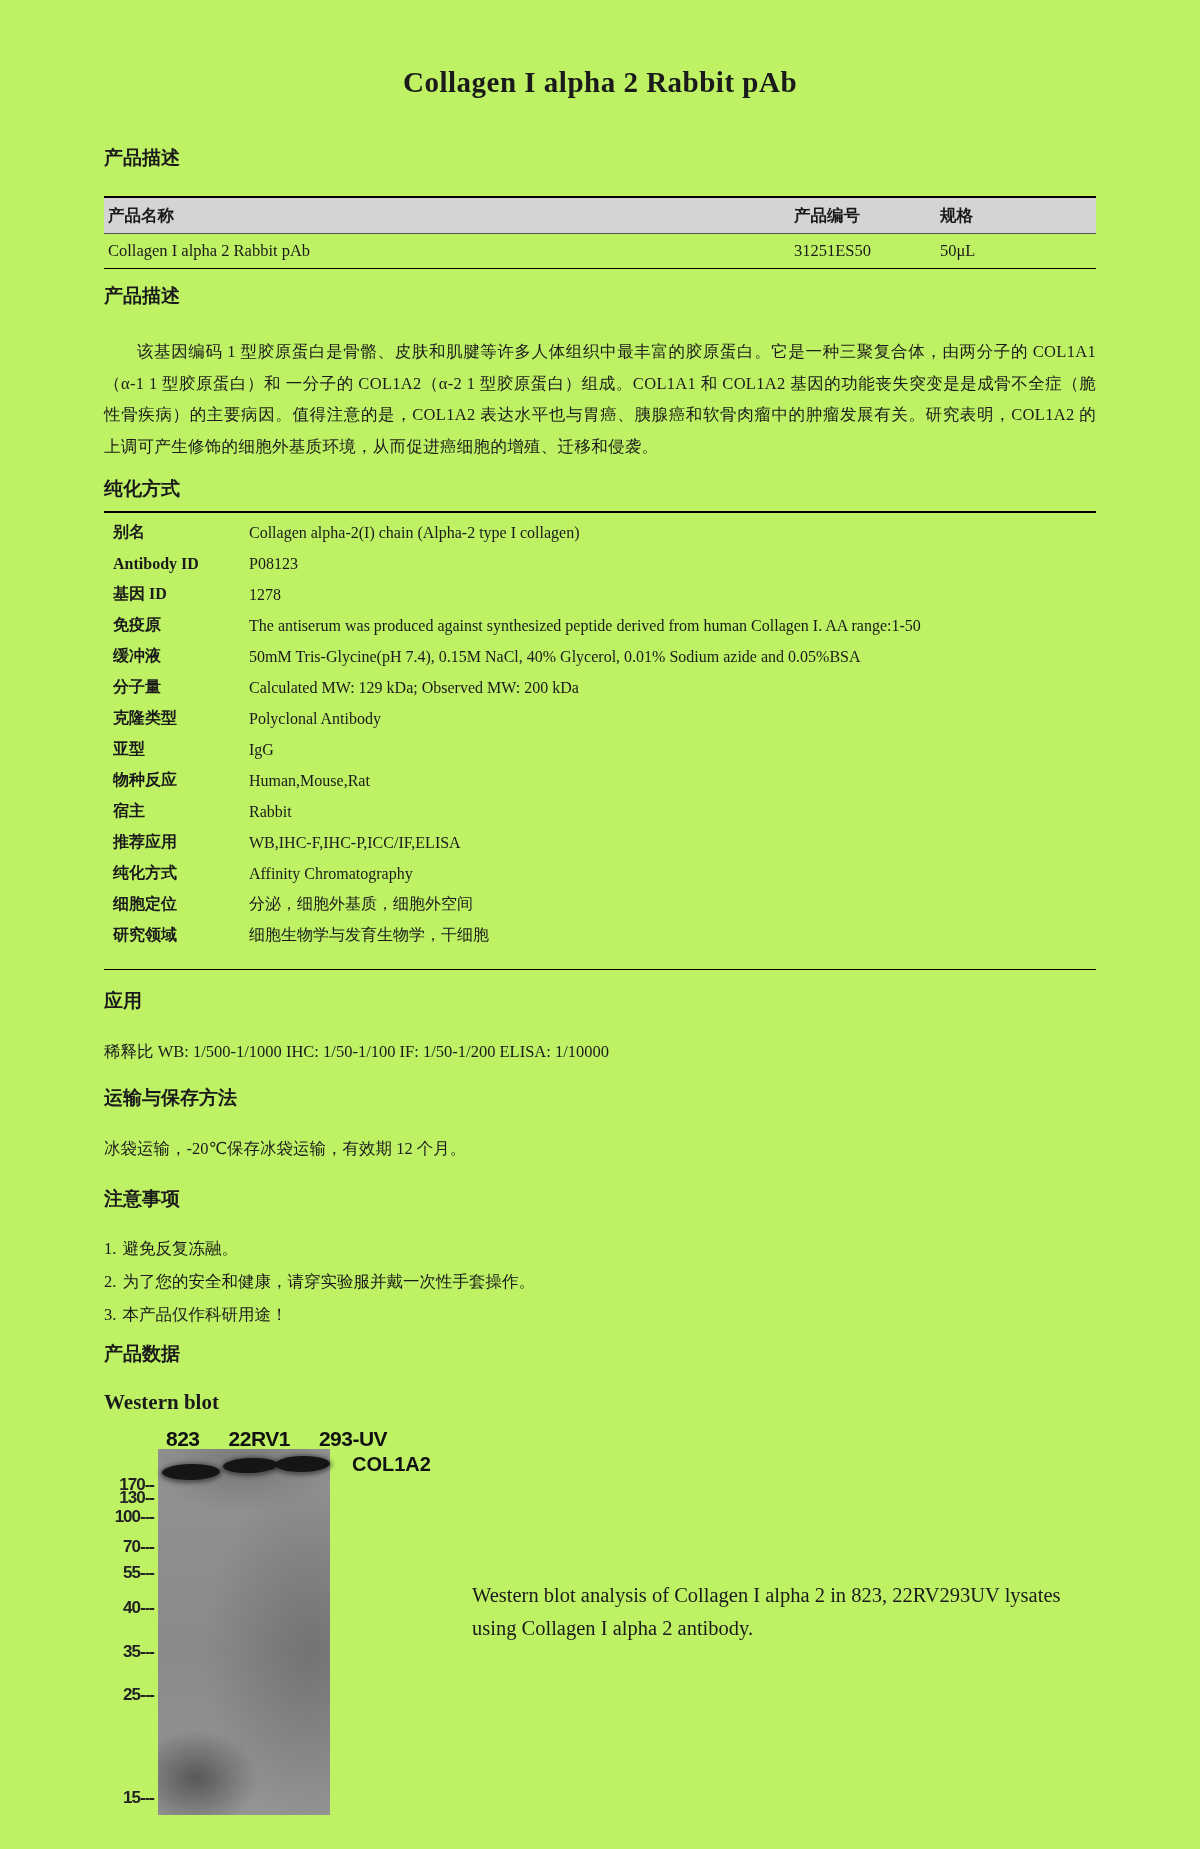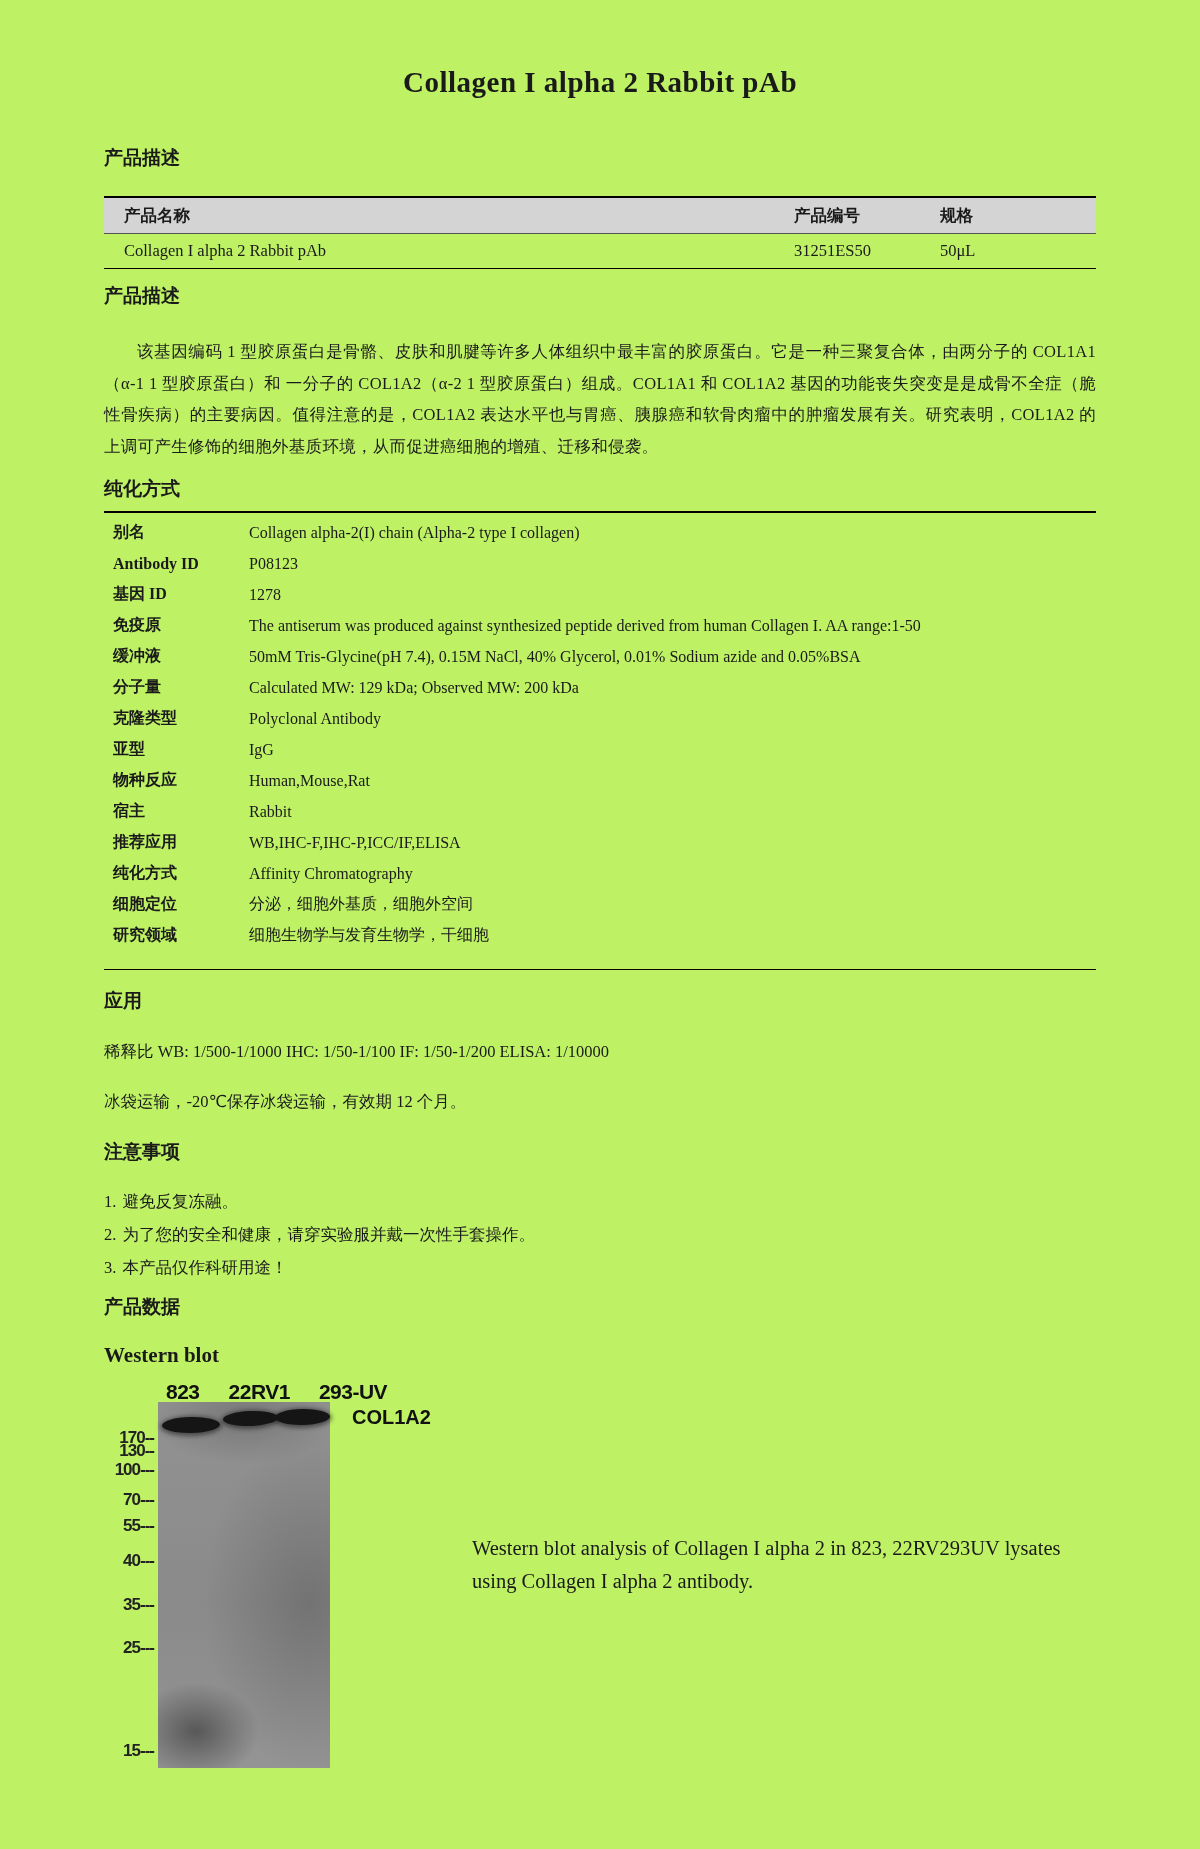--- a/index.html
+++ b/index.html
@@ -10,21 +10,21 @@
   .doc-title{margin:0;padding-top:66px;text-align:center;font-size:29px;font-weight:bold;letter-spacing:.5px;}
 
   .sec-heading{font-size:19px;font-weight:bold;line-height:25px;}
   #h-info{margin-top:46px;}
 
   
   .info-table{margin-top:26px;border-top:2px solid #000;}
   .info-header{display:flex;background:#d4d4d4;border-bottom:1px solid #555;height:35px;align-items:center;
                font-weight:bold;font-size:16.5px;}
   .info-row{display:flex;height:34px;align-items:center;font-size:16.5px;border-bottom:1.5px solid #000;}
-  .col-name{width:690px;padding-left:20px;box-sizing:border-box;}
+  .col-name{width:690px;padding-left:4px;box-sizing:border-box;}
   .col-code{width:146px;}
   .col-spec{width:156px;}
 
   #h-desc{margin-top:14px;}
   .desc-text{margin-top:28px;font-size:16.5px;line-height:31.5px;text-align:justify;text-indent:33px;letter-spacing:.3px;}
 
   #h-props{margin-top:14px;}
   .props{margin-top:10px;border-top:2.5px solid #000;border-bottom:1.5px solid #000;padding:4px 0 18px;}
   .prow{display:flex;height:31px;align-items:center;font-size:16px;}
   .plabel{width:136px;padding-left:9px;font-weight:bold;flex:none;}
@@ -153,20 +153,21 @@
       </div>
         <div class="prow">
         <span class="plabel">研究领域</span>
         <span class="pvalue">细胞生物学与发育生物学，干细胞</span>
       </div>
       </div>
 
     <div class="sec-heading" id="h-app">应用</div>
     <div class="app-text">稀释比  WB: 1/500-1/1000 IHC: 1/50-1/100 IF: 1/50-1/200 ELISA: 1/10000</div>
 
+    <div class="sec-heading" id="h-storage">运输与保存方法</div>
     <div class="storage-text">冰袋运输，-20℃保存冰袋运输，有效期 12 个月。</div>
 
     <div class="sec-heading" id="h-notes">注意事项</div>
     <div class="notes">
         <div class="note">
         <span class="note-num">1.</span><span>避免反复冻融。</span>
       </div>
         <div class="note">
         <span class="note-num">2.</span><span>为了您的安全和健康，请穿实验服并戴一次性手套操作。</span>
       </div>

